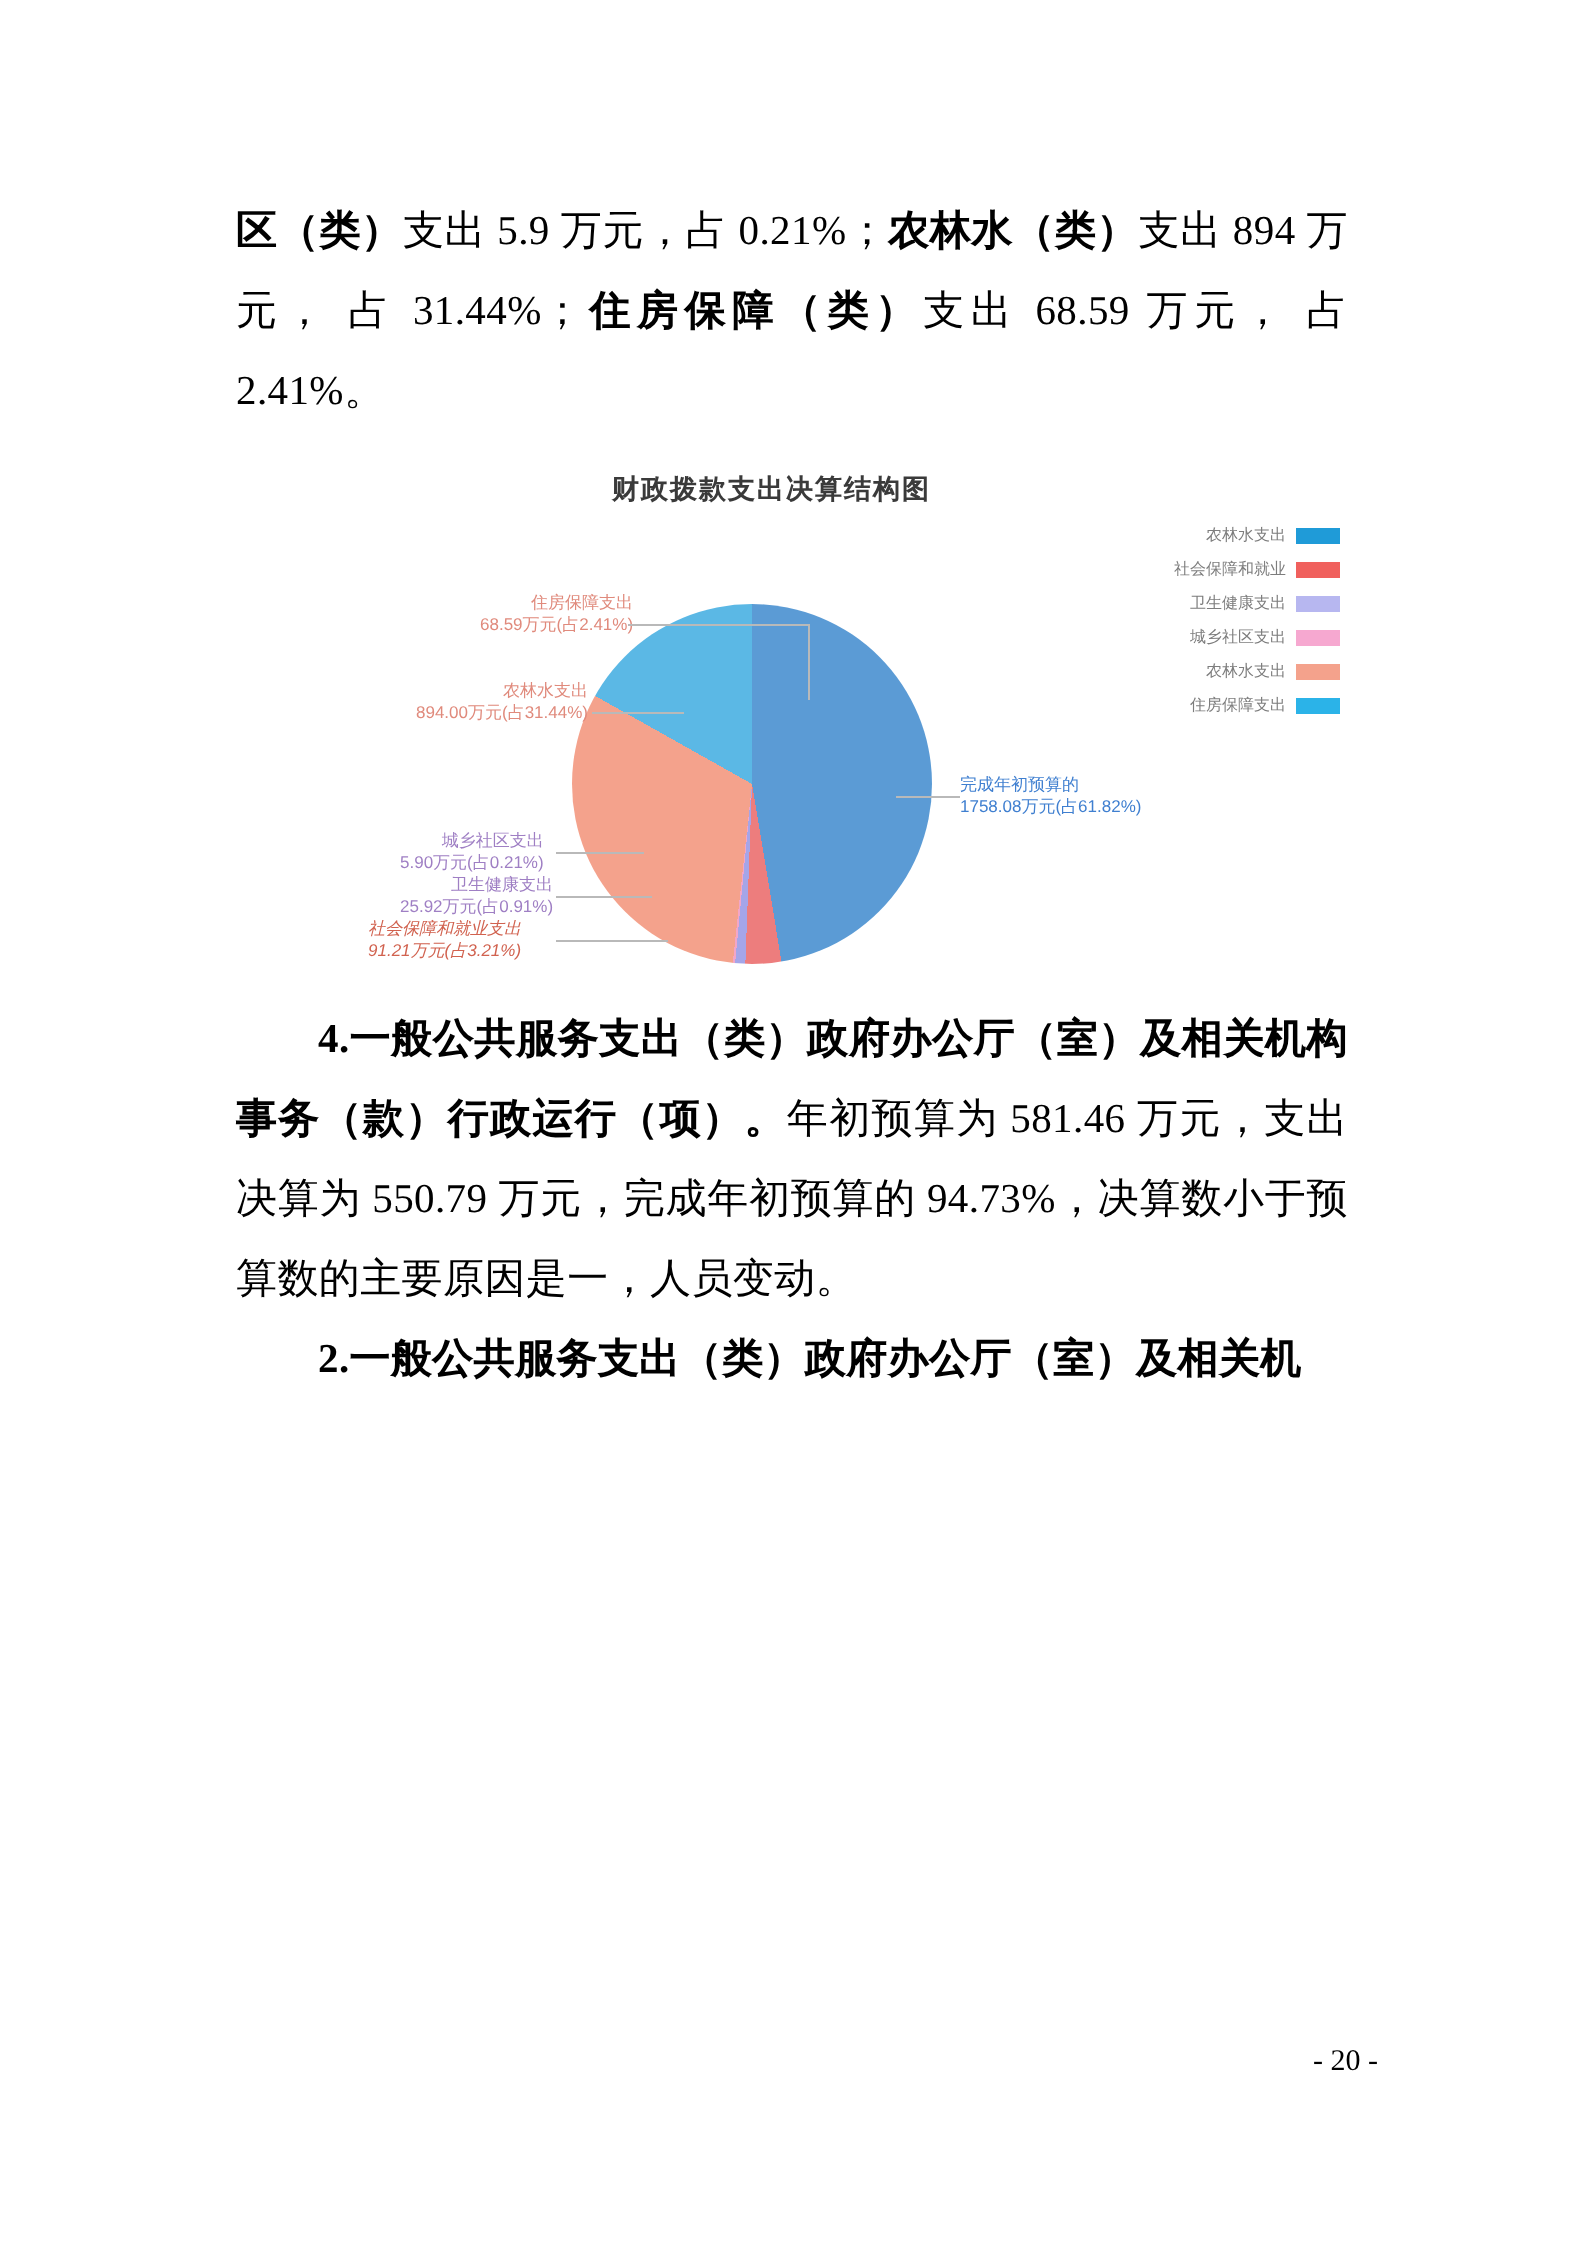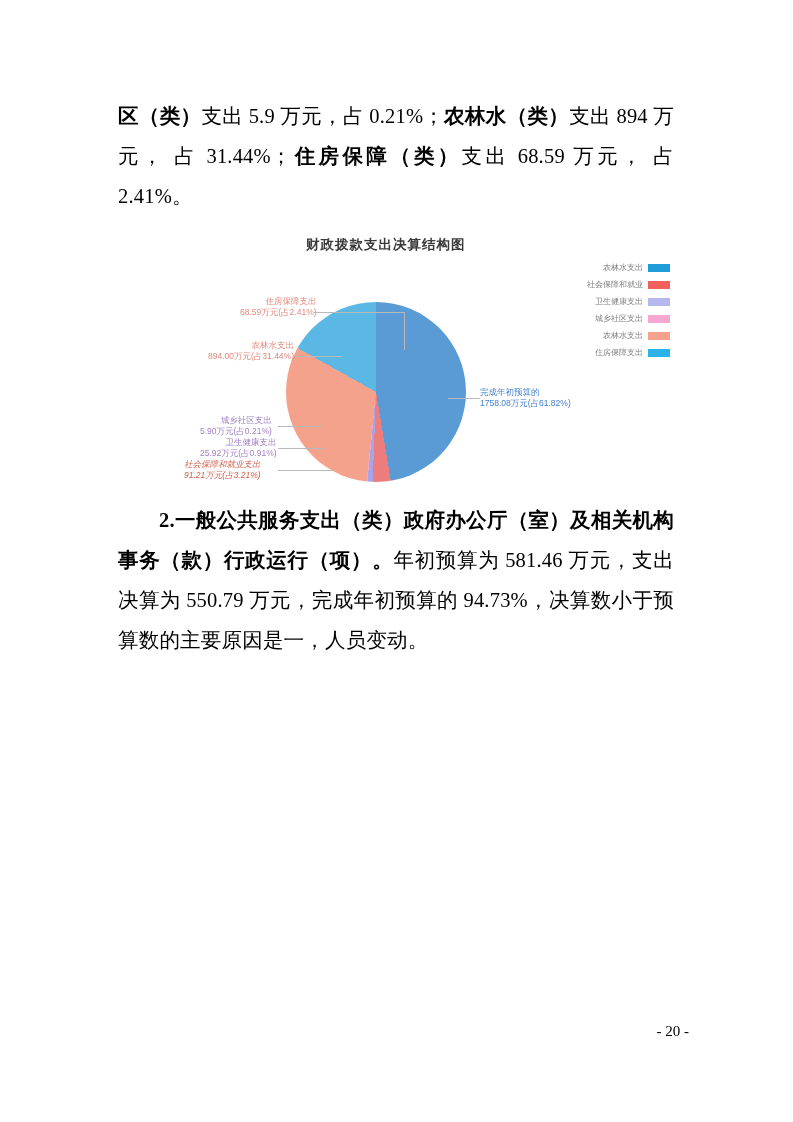--- a/index.html
+++ b/index.html
@@ -194,20 +194,23 @@
       <div class="leader" style="left:178px; top:126px; width:46px; height:1px;"></div>
       <div class="leader" style="left:160px; top:196px; width:44px; height:1px;"></div>
       <div class="leader" style="left:160px; top:218px; width:48px; height:1px;"></div>
       <div class="leader" style="left:160px; top:240px; width:56px; height:1px;"></div>
       <div class="leader" style="left:330px; top:168px; width:32px; height:1px;"></div>
     </div>
 
 
 
     <p class="para indent2">
-      <span class="b">2.一般公共服务支出（类）政府办公厅（室）及相关机构事务（款）行政运行（项）。</span><span>年初预算为 581.46 万元，支出决算为 550.79 万元，完成年初预算的 94.73%，决算数小于预算数的主要原因是一，人员变动。</span>
+      <span class="b">4.一般公共服务支出（类）政府办公厅（室）及相关机构事务（款）行政运行（项）。</span><span>年初预算为 581.46 万元，支出决算为 550.79 万元，完成年初预算的 94.73%，决算数小于预算数的主要原因是一，人员变动。</span>
     </p>
 
+    <p class="para indent2">
+      <span class="b">2.一般公共服务支出（类）政府办公厅（室）及相关机</span>
+    </p>
 
   </div>
 
   <div class="page-num">- 20 -</div>
 </div>
 
 </body></html>

